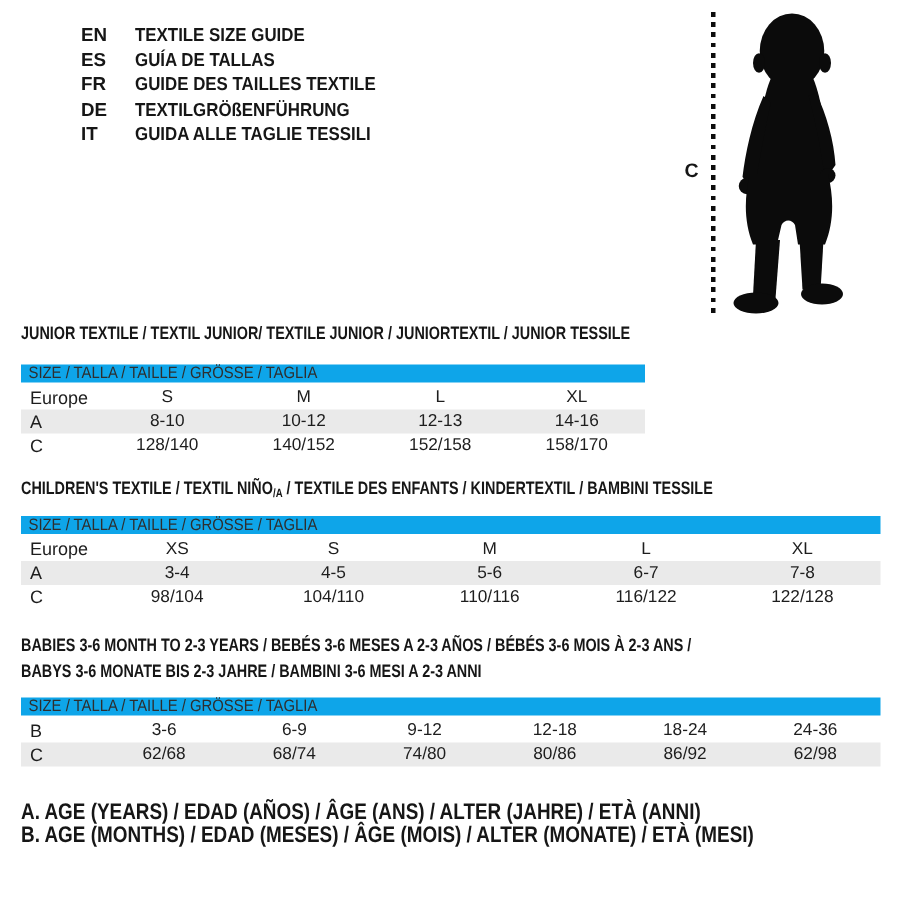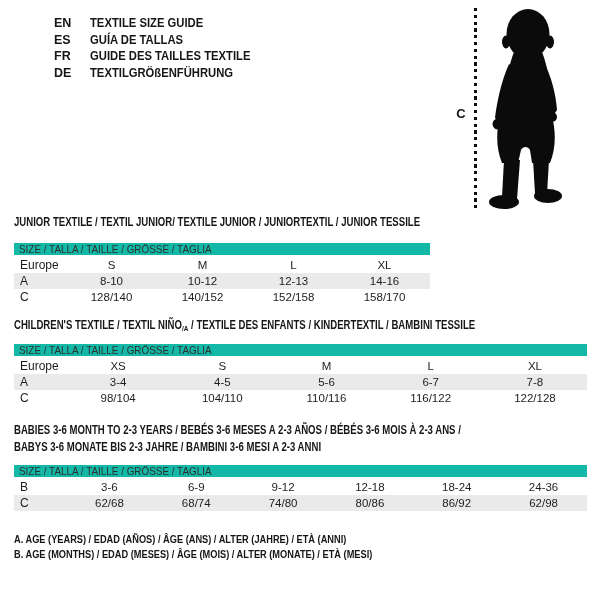--- a/index.html
+++ b/index.html
@@ -28,52 +28,56 @@
   #height-marker { left:452px; top:106px; width:18px; text-align:center; font-size:13px; font-weight:bold; }
   #silhouette { left:486px; top:6px; }
 
   
   .sec-title { font-size:12px; font-weight:bold; line-height:14px; white-space:nowrap; }
   .sub { font-size:8px; vertical-align:-2px; }
 
   
   .tbl { position:absolute; }
   .bar {
-    height:12px; background:#14b8a6; margin-bottom:2px;
+    height:12px; background:#0ea5e9; margin-bottom:2px;
     display:flex; align-items:center; padding-left:5px; box-sizing:border-box;
     font-size:11px; color:#2e2e2e;
   }
   .tr { display:flex; height:16px; align-items:center; font-size:11.5px; color:#1d1d1d; }
   .tr.alt { background:#eaeaea; }
   .tl { width:52px; padding-left:6px; box-sizing:border-box; font-size:12px; }
   .td { flex:1; text-align:center; }
 
   
   #footnotes { left:14px; top:533px; }
-  .foot { height:15px; font-size:11px; font-weight:bold; }
+  .foot { height:15px; font-size:15px; font-weight:bold; }
 </style>
 </head>
 <body>
 
 <div id="langs" class="abs">
   <div class="lang-row">
     <span class="lang-code">EN</span>
     <span class="cx90">TEXTILE SIZE GUIDE</span>
   </div>
   <div class="lang-row">
     <span class="lang-code">ES</span>
     <span class="cx90">GUÍA DE TALLAS</span>
   </div>
   <div class="lang-row">
     <span class="lang-code">FR</span>
     <span class="cx90">GUIDE DES TAILLES TEXTILE</span>
   </div>
   <div class="lang-row">
     <span class="lang-code">DE</span>
     <span class="cx90">TEXTILGRÖßENFÜHRUNG</span>
+  </div>
+  <div class="lang-row">
+    <span class="lang-code">IT</span>
+    <span class="cx90">GUIDA ALLE TAGLIE TESSILI</span>
   </div>
 </div>
 
 <div id="dotline" class="abs"></div>
 <div id="height-marker" class="abs">C</div>
 <svg id="silhouette" class="abs" width="82" height="206" viewBox="0 0 82 206">
   <g fill="#0b0b0b">
     <ellipse cx="42" cy="28" rx="21.5" ry="25"></ellipse>
     <ellipse cx="20" cy="36" rx="4" ry="6.5"></ellipse>
     <ellipse cx="64" cy="36" rx="4" ry="6.5"></ellipse>

